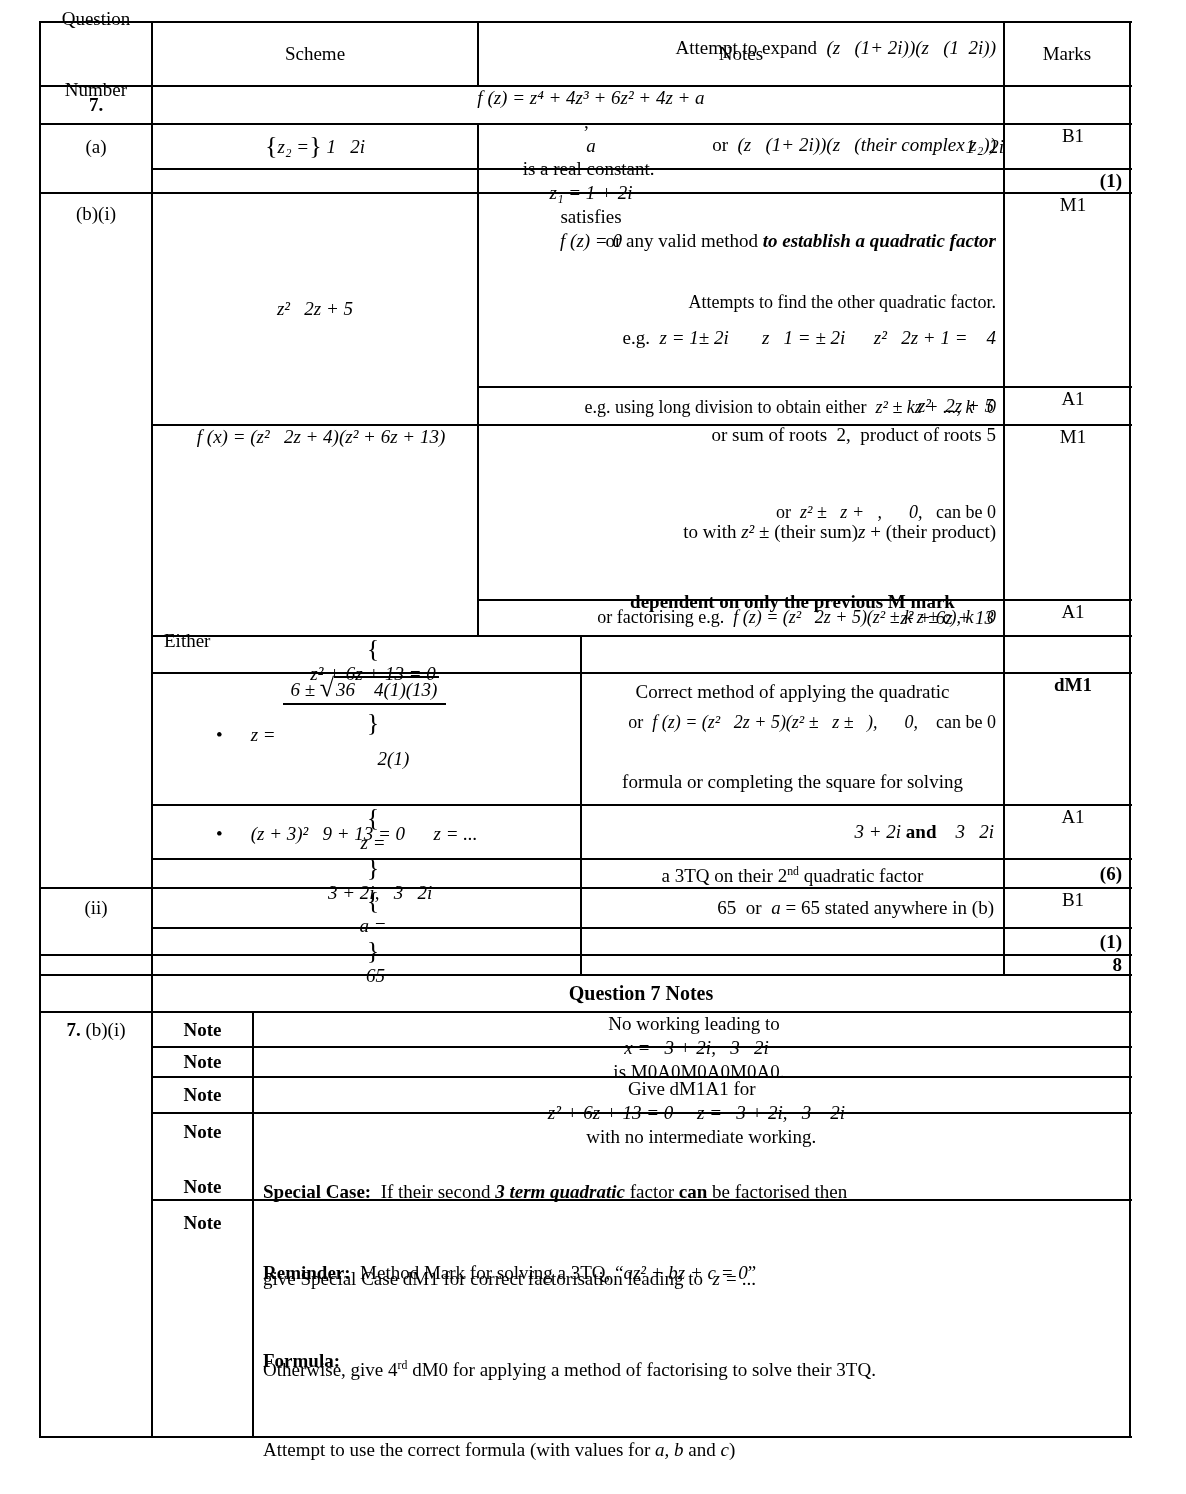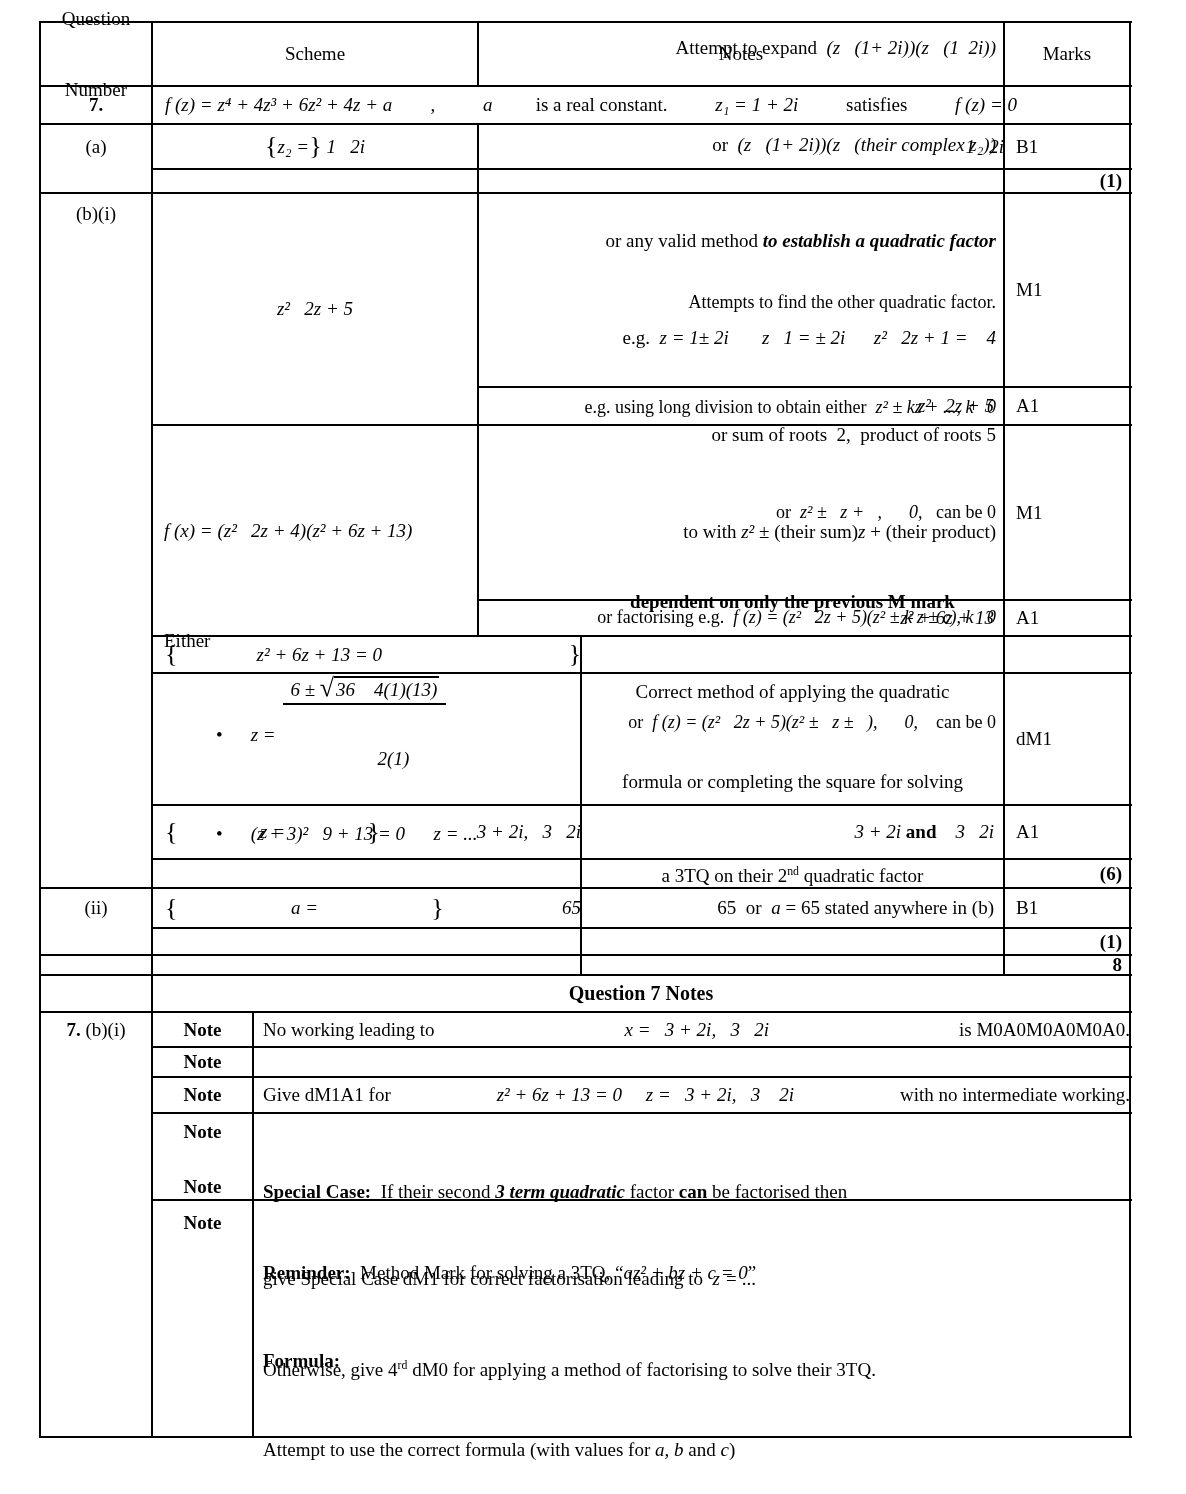--- a/index.html
+++ b/index.html
@@ -7,21 +7,21 @@
     position:relative; width:1186px; height:1494px; background:#fff;
     font-family:"Liberation Serif","DejaVu Serif",serif; color:#000;
     overflow:hidden;
   }
   .hl,.vl { position:absolute; background:#000; }
   .hl { height:2px; } .vl { width:2px; }
   .cell {
     position:absolute; display:flex; align-items:center;
     font-size:19px; white-space:pre; line-height:1.25;
   }
-  .left  { justify-content:space-between; }
+  .left  { justify-content:flex-start;flex-direction:column; }
   .right { justify-content:flex-end; }
   .ctr   { justify-content:center; text-align:center; }
   .block { width:100%; }
   .block .ln { white-space:pre; }
   .rt .ln { text-align:right; }
   .ct .ln { text-align:center; }
   .seg.rm { font-style:normal; font-weight:normal; }
   .seg.it { font-style:italic; }
   .seg.b  { font-weight:bold; font-style:normal; }
   .seg.bi { font-weight:bold; font-style:italic; }
@@ -153,21 +153,21 @@
     </div>
   </div>
   <div class="cell ctr" style="left:581px;top:673px;width:423px;height:132px;">
     <div class="block ct" style="line-height:30px;">
       <div class="ln"><span class="seg b">dependent on only the previous M mark</span></div>
       <div class="ln"><span class="seg rm">Correct method of applying the quadratic</span></div>
       <div class="ln"><span class="seg rm">formula or completing the square for solving</span></div>
       <div class="ln"><span class="seg rm">a 3TQ on their 2</span><span class="seg sup">nd</span><span class="seg rm"> quadratic factor</span></div>
     </div>
   </div>
-  <div class="cell left" style="left:1004px;top:673px;width:114px;height:132px;padding-left:12px;">dM1</div>
+  <div class="cell left" style="left:1004px;top:673px;width:114px;height:132px;padding-left:12px;font-weight:bold;">dM1</div>
 
   <div class="cell left" style="left:152px;top:805px;width:416px;height:54px;padding-left:13px;"><span class="seg br">{</span><span class="seg it">z =</span><span class="seg br">}</span><span class="seg it">   3 + 2i,   3   2i</span></div>
   <div class="cell right" style="left:581px;top:805px;width:413px;height:54px;padding-right:10px;"><span class="seg it">3 + 2i </span><span class="seg b">and</span><span class="seg it">    3   2i</span></div>
   <div class="cell left" style="left:1004px;top:805px;width:114px;height:54px;padding-left:12px;">A1</div>
   <div class="cell right bold" style="left:1004px;top:859px;width:118px;height:29px;padding-right:8px;">(6)</div>
 
   <div class="cell ctr" style="left:40px;top:888px;width:112px;height:40px;">(ii)</div>
   <div class="cell left" style="left:152px;top:888px;width:416px;height:40px;padding-left:13px;"><span class="seg br">{</span><span class="seg it">a =</span><span class="seg br">}</span><span class="seg it"> 65</span></div>
   <div class="cell right" style="left:581px;top:888px;width:413px;height:40px;padding-right:10px;"><span class="seg rm">65  or  </span><span class="seg it">a</span><span class="seg rm"> = 65 stated anywhere in (b)</span></div>
   <div class="cell left" style="left:1004px;top:888px;width:114px;height:40px;padding-left:12px;">B1</div>

